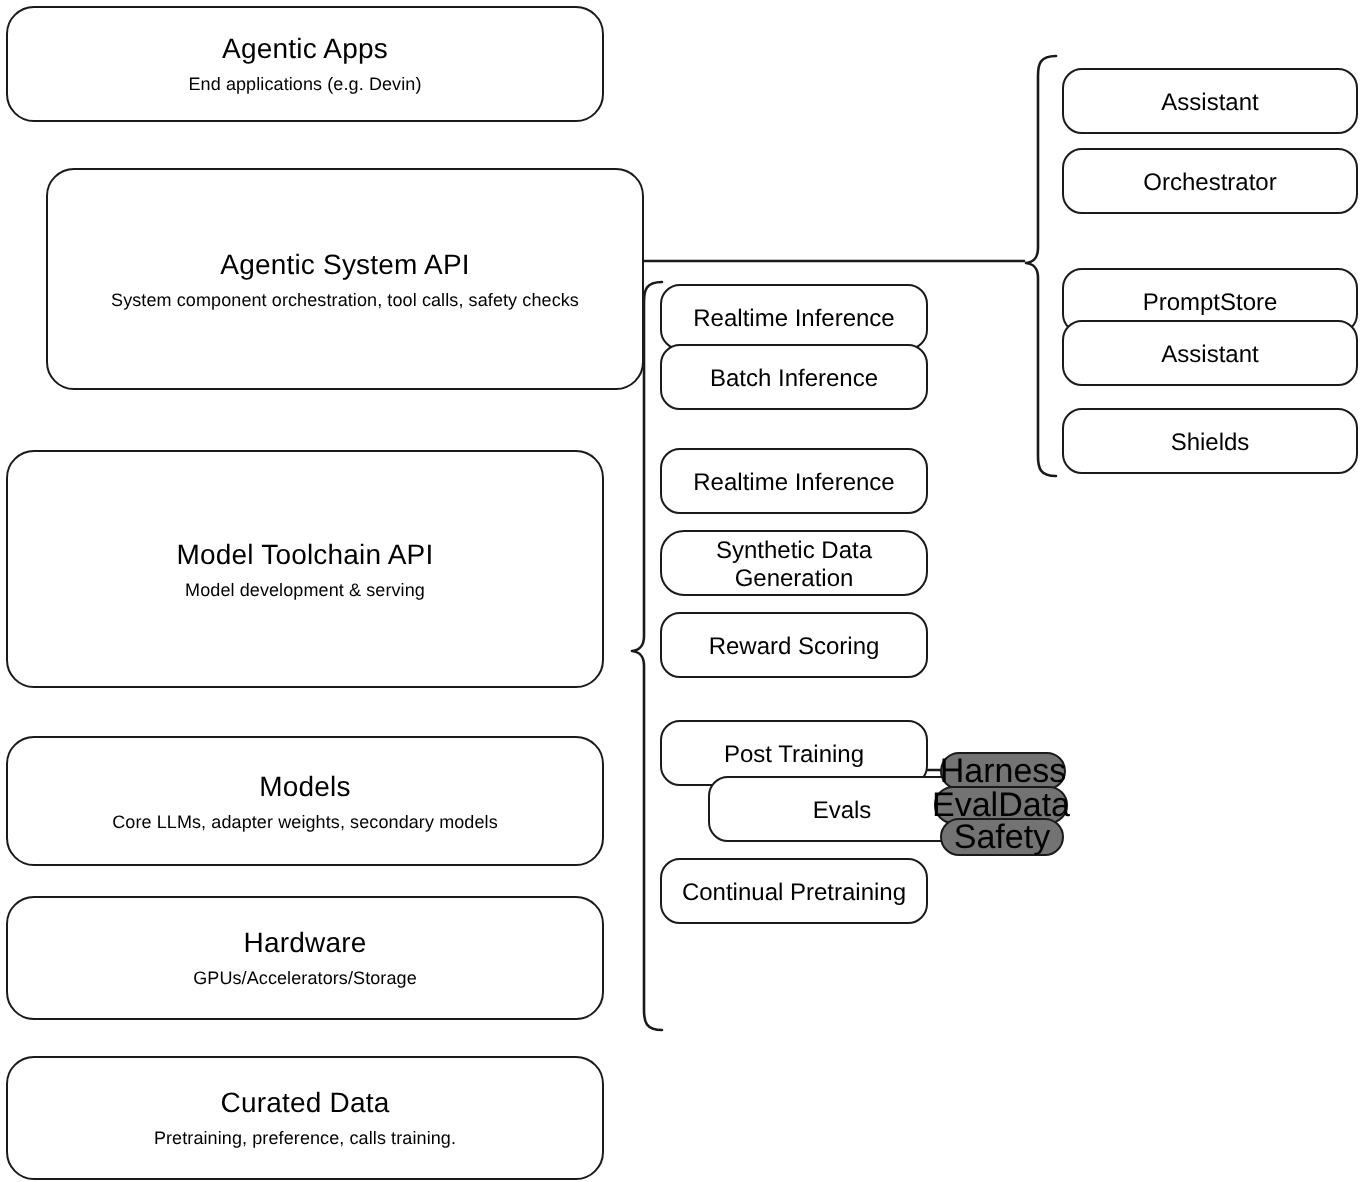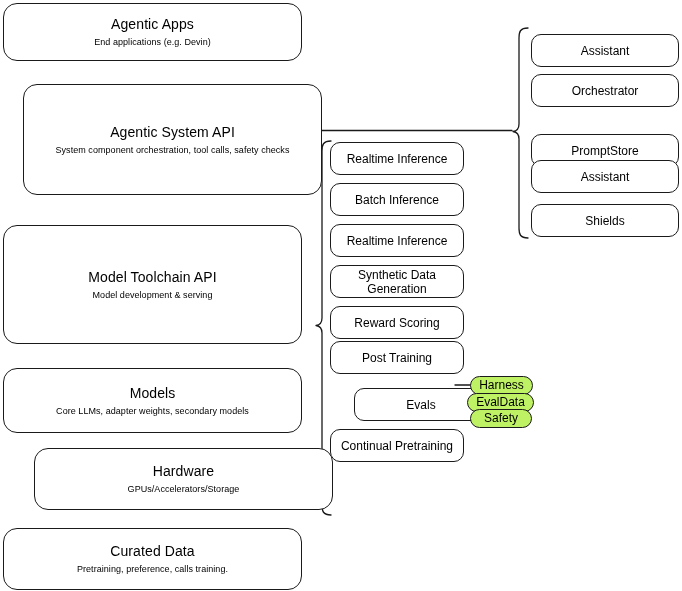--- a/index.html
+++ b/index.html
@@ -65,27 +65,27 @@
     height: 33px;
     border-radius: 10px;
     font-size: 12px;
     line-height: 14px;
   }
 
   
   .pill {
     position: absolute;
     box-sizing: border-box;
-    background: #bef264;
+    background: #737373;
     border: 1px solid #1a1a1a;
     border-radius: 11px;
     display: flex;
     align-items: center;
     justify-content: center;
-    font-size: 12px;
+    font-size: 17px;
     line-height: 13px;
     color: #000000;
     height: 19px;
   }
 
   
   .svg-layer {
     position: absolute;
     left: 0;
     top: 0;
@@ -143,36 +143,36 @@
   <div class="box layer-box" style="top:225px; height:119px;">
     <div class="layer-title">Model Toolchain API</div>
     <div class="layer-sub">Model development &amp; serving</div>
   </div>
 
   <div class="box layer-box" style="top:368px; height:65px;">
     <div class="layer-title">Models</div>
     <div class="layer-sub">Core LLMs, adapter weights, secondary models</div>
   </div>
 
-  <div class="box layer-box" style="top:448px; height:62px;margin-left:31px;">
+  <div class="box layer-box" style="top:448px; height:62px;">
     <div class="layer-title">Hardware</div>
     <div class="layer-sub">GPUs/Accelerators/Storage</div>
   </div>
 
   <div class="box layer-box" style="top:528px; height:62px;">
     <div class="layer-title">Curated Data</div>
     <div class="layer-sub">Pretraining, preference, calls training.</div>
   </div>
 
   <div class="box mid-box" style="top:142px;">Realtime Inference</div>
-  <div class="box mid-box" style="top:183px;">Batch Inference</div>
+  <div class="box mid-box" style="top:172px;">Batch Inference</div>
   <div class="box mid-box" style="top:224px;">Realtime Inference</div>
-  <div class="box mid-box" style="top:265px;">Synthetic Data Generation</div>
+  <div class="box mid-box" style="top:265px;border-radius:12px;">Synthetic Data Generation</div>
   <div class="box mid-box" style="top:306px;">Reward Scoring</div>
-  <div class="box mid-box" style="top:341px;">Post Training</div>
+  <div class="box mid-box" style="top:360px;">Post Training</div>
   <div class="box mid-box" style="top:388px;margin-left:24px;">Evals</div>
   <div class="box mid-box" style="top:429px;">Continual Pretraining</div>
 
   <div class="pill" style="left:470px; top:376px; width:63px;">Harness</div>
   <div class="pill" style="left:467px; top:393px; width:67px;">EvalData</div>
   <div class="pill" style="left:470px; top:409px; width:62px;">Safety</div>
 
   <div class="box right-box" style="top:34px;">Assistant</div>
   <div class="box right-box" style="top:74px;">Orchestrator</div>
   <div class="box right-box" style="top:134px;">PromptStore</div>

